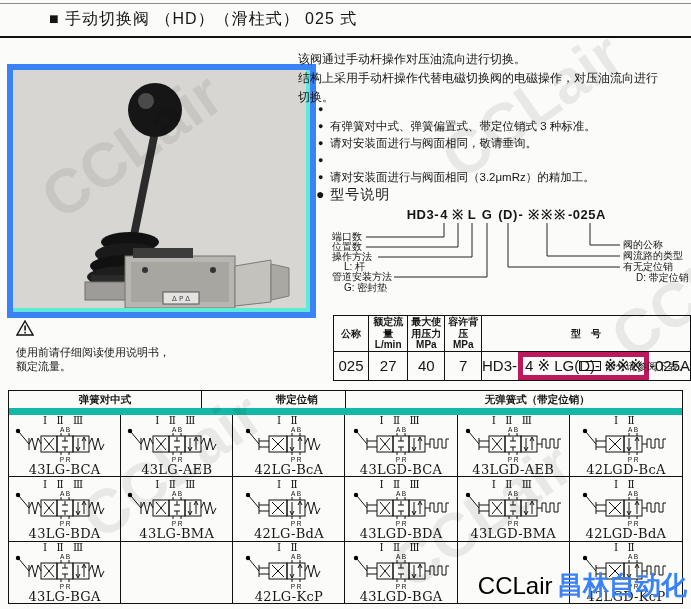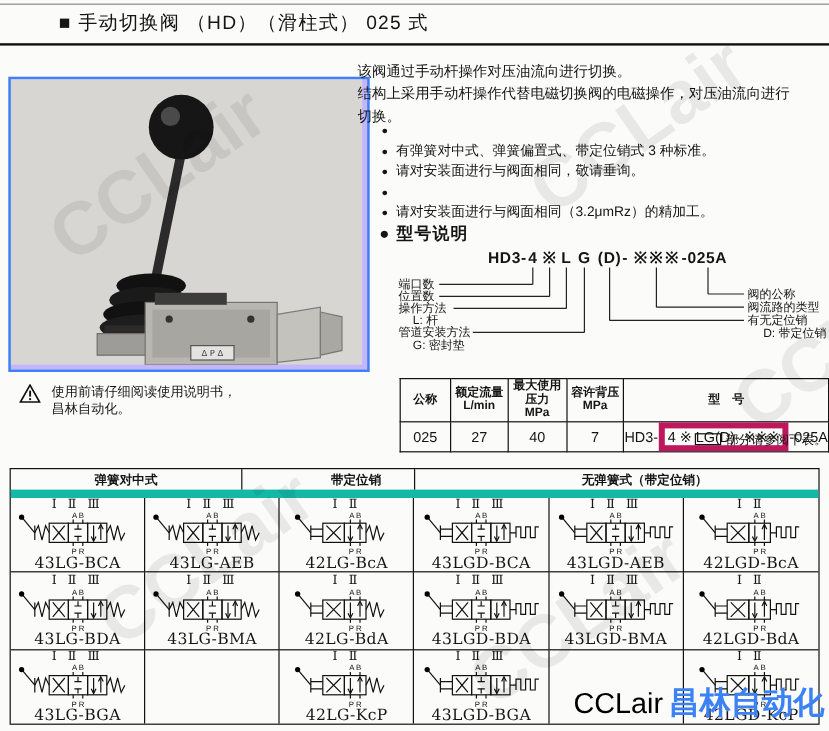--- a/index.html
+++ b/index.html
@@ -7,40 +7,40 @@
     width:691px;height:609px;position:relative;overflow:hidden;
     background:#fbfbf9;color:#151515;
     font-family:"Liberation Sans","DejaVu Sans",sans-serif;
   }
   .abs{position:absolute;}
   
   .hairline-top{left:0;top:3px;width:691px;height:1px;background:#8a8a8a;}
   .page-title{left:22px;top:9px;font-size:16px;font-weight:normal;letter-spacing:1px;white-space:nowrap;margin-left:27px;}
   .title-rule{left:0;top:36px;width:691px;height:2px;background:#111;}
   
-  .photo-box{left:7px;top:64px;width:297px;height:242px;border:2px solid #3b82f6;background:#c4b5fd;}
+  .photo-box{left:7px;top:64px;width:297px;height:242px;border:6px solid #3b82f6;background:#5eead4;}
   
-  .warning{left:16px;top:320px;display:flex;gap:9px;align-items:flex-start;}
+  .warning{left:16px;top:320px;display:flex;gap:9px;align-items:flex-start;flex-direction:column;}
   .warning .txt{font-size:11px;line-height:14px;}
   
   .desc{left:298px;top:50px;width:370px;font-size:12px;line-height:19px;}
   .bullets{left:318px;top:101px;width:372px;font-size:11.5px;line-height:17px;}
   .bullets .li{display:flex;}
   .bullets .dot{width:12px;font-size:9px;line-height:17px;}
-  .model-heading{left:316px;top:186px;font-size:14px;font-weight:bold;letter-spacing:1px;}
+  .model-heading{left:316px;top:186px;font-size:14px;font-weight:normal;letter-spacing:1px;}
   .diagram{left:318px;top:203px;}
   .diagram text{fill:#151515;}
   .diagram .seg{font:bold 13px "Liberation Sans",sans-serif;letter-spacing:0.5px;}
   .diagram .lbl{font:10px "Liberation Sans",sans-serif;}
   .diagram line{stroke:#222;stroke-width:1;}
   
   .spec-table{left:333px;top:315px;border-collapse:collapse;table-layout:fixed;}
   .spec-table th,.spec-table td{border:1px solid #111;text-align:center;vertical-align:middle;padding:0;}
   .spec-table th{font-size:10px;font-weight:bold;line-height:11.5px;height:26px;}
-  .spec-table td{font-size:12px;height:17px;}
+  .spec-table td{font-size:15px;height:17px;}
   .model-cell{font-size:9.5px;white-space:nowrap;}
   .model-box{display:inline-block;border:5px solid #be185d;padding:0 2px;margin:0 1px;}
   .ref-note{left:480px;top:360px;width:209px;text-align:right;font-size:10.5px;}
   .note-box{display:inline-block;width:20px;height:8px;border:1px solid #111;vertical-align:-1px;margin-right:4px;}
   
   .sym-table{left:8px;top:390px;width:673px;border:1px solid #111;background:#fbfbf9;}
   .sym-head{display:grid;grid-template-columns:2fr 1fr 3fr;height:17px;border-bottom:7px solid #14b8a6;gap:47px;}
   .sym-head .gh{display:flex;align-items:center;justify-content:center;
     font-size:10.5px;font-weight:bold;border-right:1px solid #111;}
   .sym-head .gh:last-child{border-right:none;}
@@ -109,21 +109,21 @@
 </div>
 
 <div class="abs warning">
   <svg width="18" height="16" viewBox="0 0 18 16">
     <polygon points="9,1 17,15 1,15" fill="none" stroke="#111" stroke-width="1.4"></polygon>
     <rect x="8.3" y="5.5" width="1.6" height="5" fill="#111"></rect>
     <rect x="8.3" y="11.8" width="1.6" height="1.6" fill="#111"></rect>
   </svg>
   <div class="txt">
     <div>使用前请仔细阅读使用说明书，</div>
-    <div>昌林自动化。</div>
+    <div>额定流量。</div>
   </div>
 </div>
 
 <div class="abs desc">
   <div>该阀通过手动杆操作对压油流向进行切换。</div>
   <div>结构上采用手动杆操作代替电磁切换阀的电磁操作，对压油流向进行切换。</div>
 </div>
 
 <div class="abs bullets">
   <div class="li">

